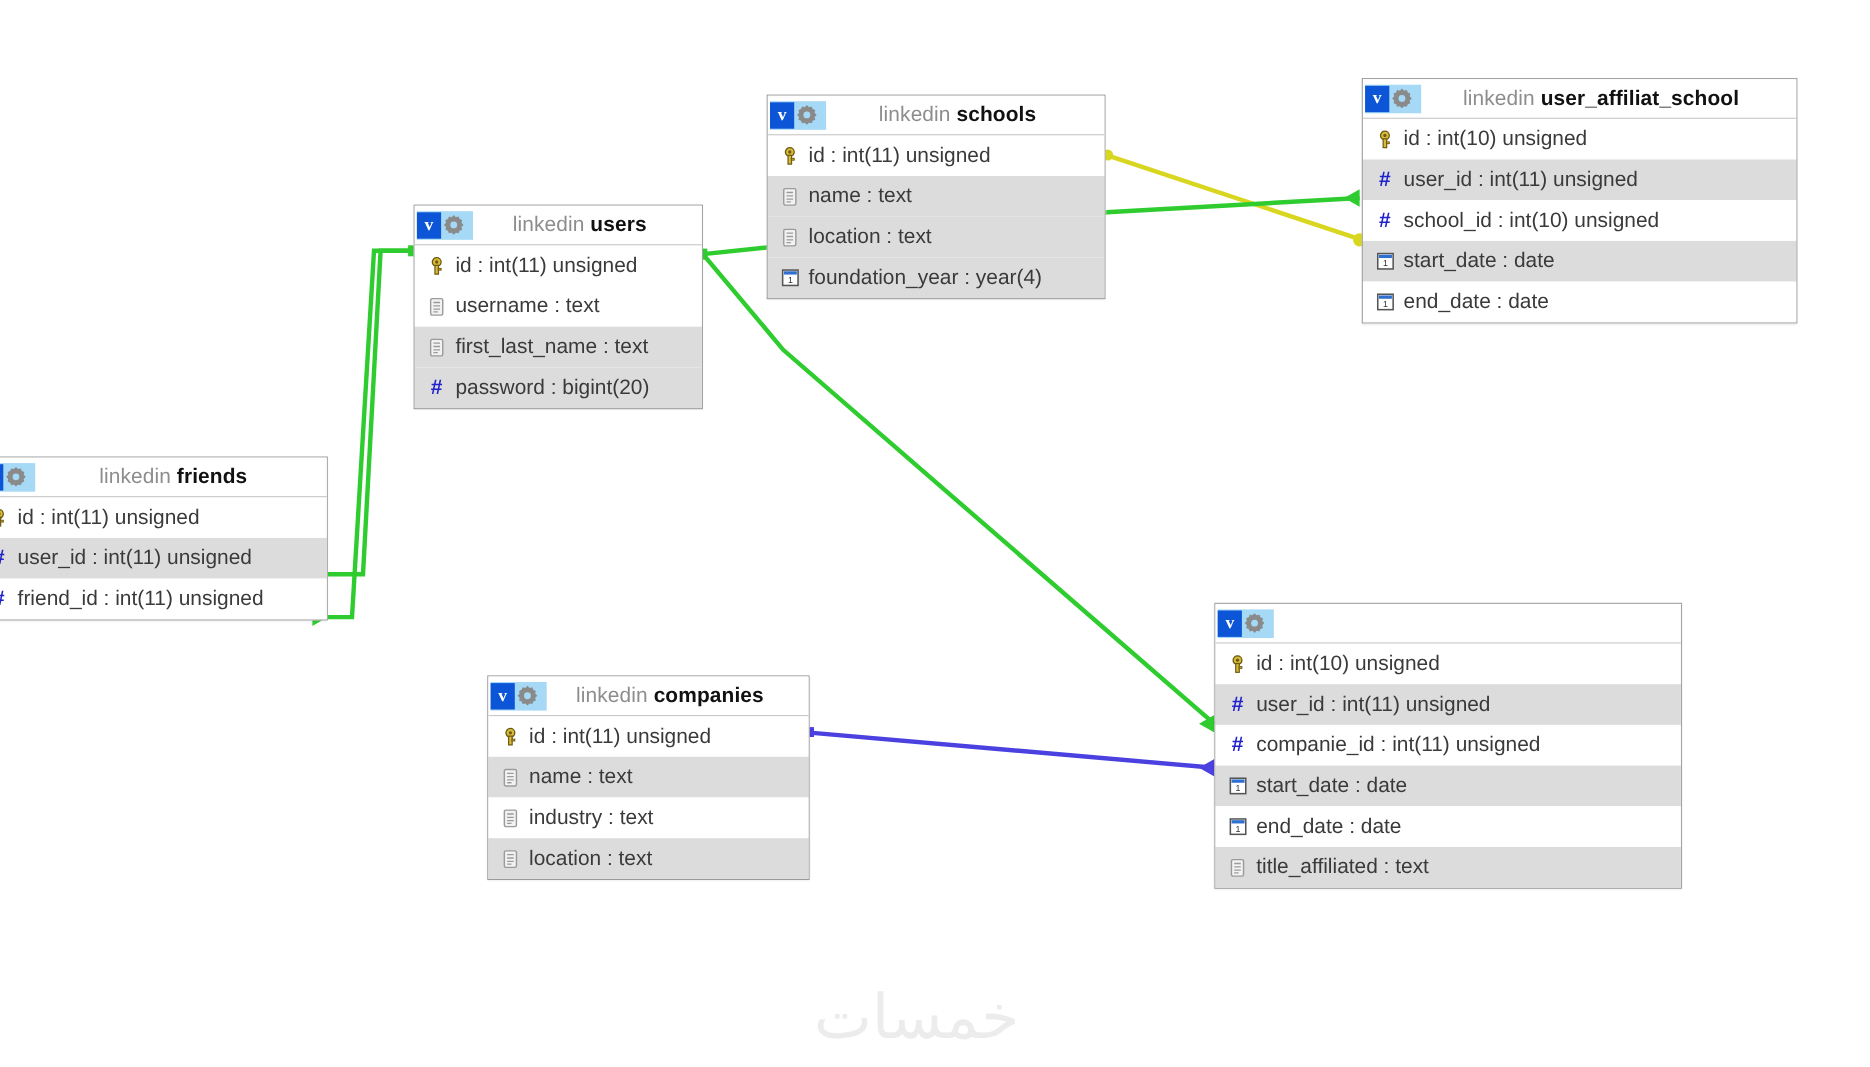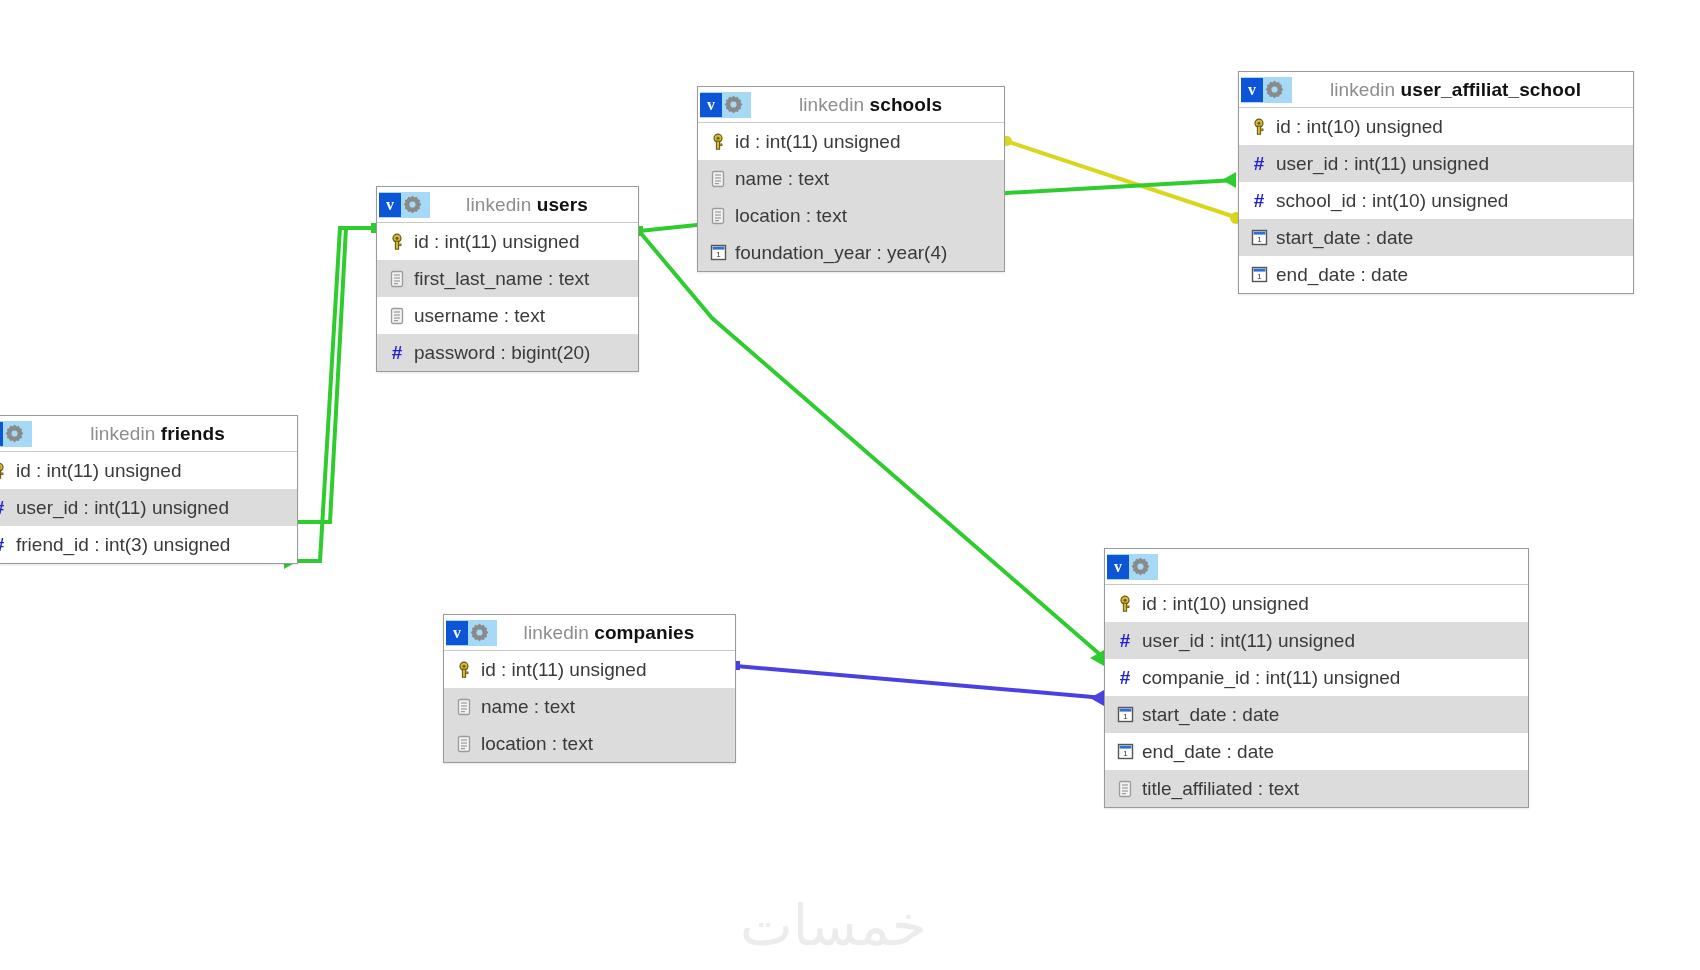--- a/index.html
+++ b/index.html
@@ -312,43 +312,43 @@
             <span class="f-icon">
               <svg width="18" height="18" viewBox="0 0 18 18">
                 <circle cx="9" cy="5.2" r="4" fill="#d9bb3a" stroke="#6d5a12" stroke-width="1.2"></circle>
                 <circle cx="9" cy="5.2" r="1.5" fill="#6d5a12"></circle>
                 <rect x="7.4" y="8.2" width="3.2" height="8" fill="#d9bb3a" stroke="#6d5a12" stroke-width="1.1"></rect>
                 <rect x="10.4" y="11" width="2.6" height="1.6" fill="#d9bb3a" stroke="#6d5a12" stroke-width="0.9"></rect>
               </svg>
             </span>
             <span class="f-text">id : int(11) unsigned</span>
           </div>
+          <div class="field-row plain">
+            <span class="f-icon">
+              <svg width="16" height="18" viewBox="0 0 16 18">
+                <rect x="2.5" y="1.5" width="11" height="15" rx="1.4" fill="#f2f2f2" stroke="#9b9b9b" stroke-width="1.3"></rect>
+                <line x1="5" y1="5" x2="11" y2="5" stroke="#9b9b9b" stroke-width="1.2"></line>
+                <line x1="5" y1="8" x2="11" y2="8" stroke="#9b9b9b" stroke-width="1.2"></line>
+                <line x1="5" y1="11" x2="11" y2="11" stroke="#9b9b9b" stroke-width="1.2"></line>
+                <line x1="5" y1="13.6" x2="9" y2="13.6" stroke="#9b9b9b" stroke-width="1.2"></line>
+              </svg>
+            </span>
+            <span class="f-text">username : text</span>
+          </div>
           <div class="field-row alt">
             <span class="f-icon">
               <svg width="16" height="18" viewBox="0 0 16 18">
                 <rect x="2.5" y="1.5" width="11" height="15" rx="1.4" fill="#f2f2f2" stroke="#9b9b9b" stroke-width="1.3"></rect>
                 <line x1="5" y1="5" x2="11" y2="5" stroke="#9b9b9b" stroke-width="1.2"></line>
                 <line x1="5" y1="8" x2="11" y2="8" stroke="#9b9b9b" stroke-width="1.2"></line>
                 <line x1="5" y1="11" x2="11" y2="11" stroke="#9b9b9b" stroke-width="1.2"></line>
                 <line x1="5" y1="13.6" x2="9" y2="13.6" stroke="#9b9b9b" stroke-width="1.2"></line>
               </svg>
             </span>
             <span class="f-text">first_last_name : text</span>
-          </div>
-          <div class="field-row plain">
-            <span class="f-icon">
-              <svg width="16" height="18" viewBox="0 0 16 18">
-                <rect x="2.5" y="1.5" width="11" height="15" rx="1.4" fill="#f2f2f2" stroke="#9b9b9b" stroke-width="1.3"></rect>
-                <line x1="5" y1="5" x2="11" y2="5" stroke="#9b9b9b" stroke-width="1.2"></line>
-                <line x1="5" y1="8" x2="11" y2="8" stroke="#9b9b9b" stroke-width="1.2"></line>
-                <line x1="5" y1="11" x2="11" y2="11" stroke="#9b9b9b" stroke-width="1.2"></line>
-                <line x1="5" y1="13.6" x2="9" y2="13.6" stroke="#9b9b9b" stroke-width="1.2"></line>
-              </svg>
-            </span>
-            <span class="f-text">username : text</span>
           </div>
           <div class="field-row alt">
             <span class="f-icon">
               <span class="f-hash">#</span>
             </span>
             <span class="f-text">password : bigint(20)</span>
           </div>
         </div>
   </div>
 
@@ -380,21 +380,21 @@
           <div class="field-row alt">
             <span class="f-icon">
               <span class="f-hash">#</span>
             </span>
             <span class="f-text">user_id : int(11) unsigned</span>
           </div>
           <div class="field-row plain">
             <span class="f-icon">
               <span class="f-hash">#</span>
             </span>
-            <span class="f-text">friend_id : int(3) unsigned</span>
+            <span class="f-text">friend_id : int(11) unsigned</span>
           </div>
         </div>
   </div>
 
   <div class="table-box" style="left: 443px; top: 614px; width: 293px;">
     <div class="tbl-header">
       <div class="hdr-badges">
         <div class="v-badge">v</div>
         <div class="gear-icon">
           <svg width="20" height="20" viewBox="0 0 20 20">
@@ -422,20 +422,32 @@
               <svg width="16" height="18" viewBox="0 0 16 18">
                 <rect x="2.5" y="1.5" width="11" height="15" rx="1.4" fill="#f2f2f2" stroke="#9b9b9b" stroke-width="1.3"></rect>
                 <line x1="5" y1="5" x2="11" y2="5" stroke="#9b9b9b" stroke-width="1.2"></line>
                 <line x1="5" y1="8" x2="11" y2="8" stroke="#9b9b9b" stroke-width="1.2"></line>
                 <line x1="5" y1="11" x2="11" y2="11" stroke="#9b9b9b" stroke-width="1.2"></line>
                 <line x1="5" y1="13.6" x2="9" y2="13.6" stroke="#9b9b9b" stroke-width="1.2"></line>
               </svg>
             </span>
             <span class="f-text">name : text</span>
           </div>
+          <div class="field-row plain">
+            <span class="f-icon">
+              <svg width="16" height="18" viewBox="0 0 16 18">
+                <rect x="2.5" y="1.5" width="11" height="15" rx="1.4" fill="#f2f2f2" stroke="#9b9b9b" stroke-width="1.3"></rect>
+                <line x1="5" y1="5" x2="11" y2="5" stroke="#9b9b9b" stroke-width="1.2"></line>
+                <line x1="5" y1="8" x2="11" y2="8" stroke="#9b9b9b" stroke-width="1.2"></line>
+                <line x1="5" y1="11" x2="11" y2="11" stroke="#9b9b9b" stroke-width="1.2"></line>
+                <line x1="5" y1="13.6" x2="9" y2="13.6" stroke="#9b9b9b" stroke-width="1.2"></line>
+              </svg>
+            </span>
+            <span class="f-text">industry : text</span>
+          </div>
           <div class="field-row alt">
             <span class="f-icon">
               <svg width="16" height="18" viewBox="0 0 16 18">
                 <rect x="2.5" y="1.5" width="11" height="15" rx="1.4" fill="#f2f2f2" stroke="#9b9b9b" stroke-width="1.3"></rect>
                 <line x1="5" y1="5" x2="11" y2="5" stroke="#9b9b9b" stroke-width="1.2"></line>
                 <line x1="5" y1="8" x2="11" y2="8" stroke="#9b9b9b" stroke-width="1.2"></line>
                 <line x1="5" y1="11" x2="11" y2="11" stroke="#9b9b9b" stroke-width="1.2"></line>
                 <line x1="5" y1="13.6" x2="9" y2="13.6" stroke="#9b9b9b" stroke-width="1.2"></line>
               </svg>
             </span>

